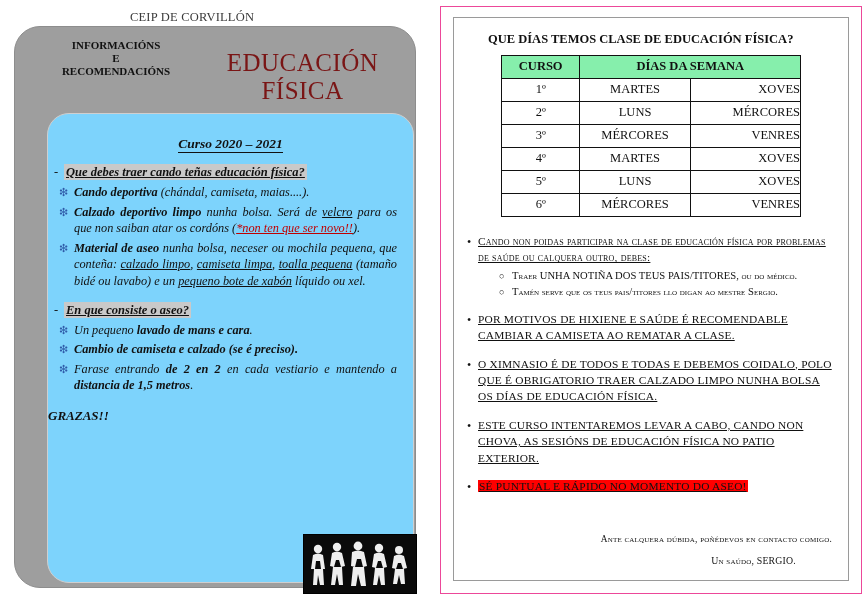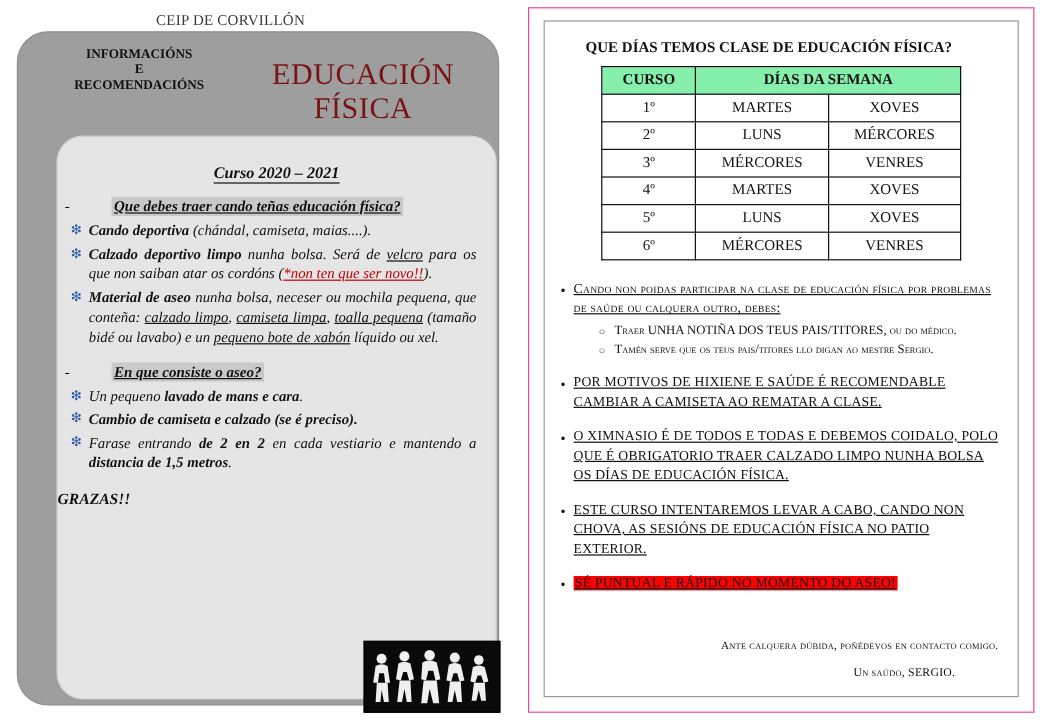--- a/index.html
+++ b/index.html
@@ -64,21 +64,21 @@
     font-size: 25px;
     color: #7a1515;
     letter-spacing: 0.5px;
   }
   #white-card {
     position: absolute;
     left: 32px;
     top: 86px;
     width: 365px;
     height: 468px;
-    background: #e5e5e5;
+    background: #7dd3fc;
     border-radius: 22px;
     border: 1px solid #cfcfcf;
   }
   #course-line {
     margin-top: 22px;
     text-align: center;
     font-style: italic;
     font-weight: bold;
     font-size: 13.5px;
     color: #111;
@@ -96,21 +96,20 @@
   .section-head .dash {
     display: inline-block;
     width: 10px;
   }
   .section-head .hl {
     background: #c9c9c9;
     font-weight: bold;
     font-style: italic;
     padding: 1px 2px 1px 2px;
     text-decoration: underline;
-    margin-left: 29px;
   }
 
   ul.bullets {
     list-style: none;
     margin: 0;
     padding: 0 16px 0 26px;
   }
   ul.bullets li {
     position: relative;
     font-size: 12.3px;
@@ -193,21 +192,21 @@
     padding: 2px 0 3px 0;
     color: #111;
     height: 17px;
   }
   table.days th {
     background: #86efac;
     font-weight: bold;
   }
   table.days td.course { width: 78px; }
   table.days td.d1 { width: 110px; }
-  table.days td.d2 { width: 110px; }
+  table.days td.d2 { width: 110px; text-align: right; }
 
   ul.notes {
     list-style: none;
     margin: 16px 0 0 0;
     padding: 0 6px 0 14px;
     font-family: "Liberation Sans", sans-serif;
   }
   ul.notes > li {
     position: relative;
     font-size: 11.4px;

